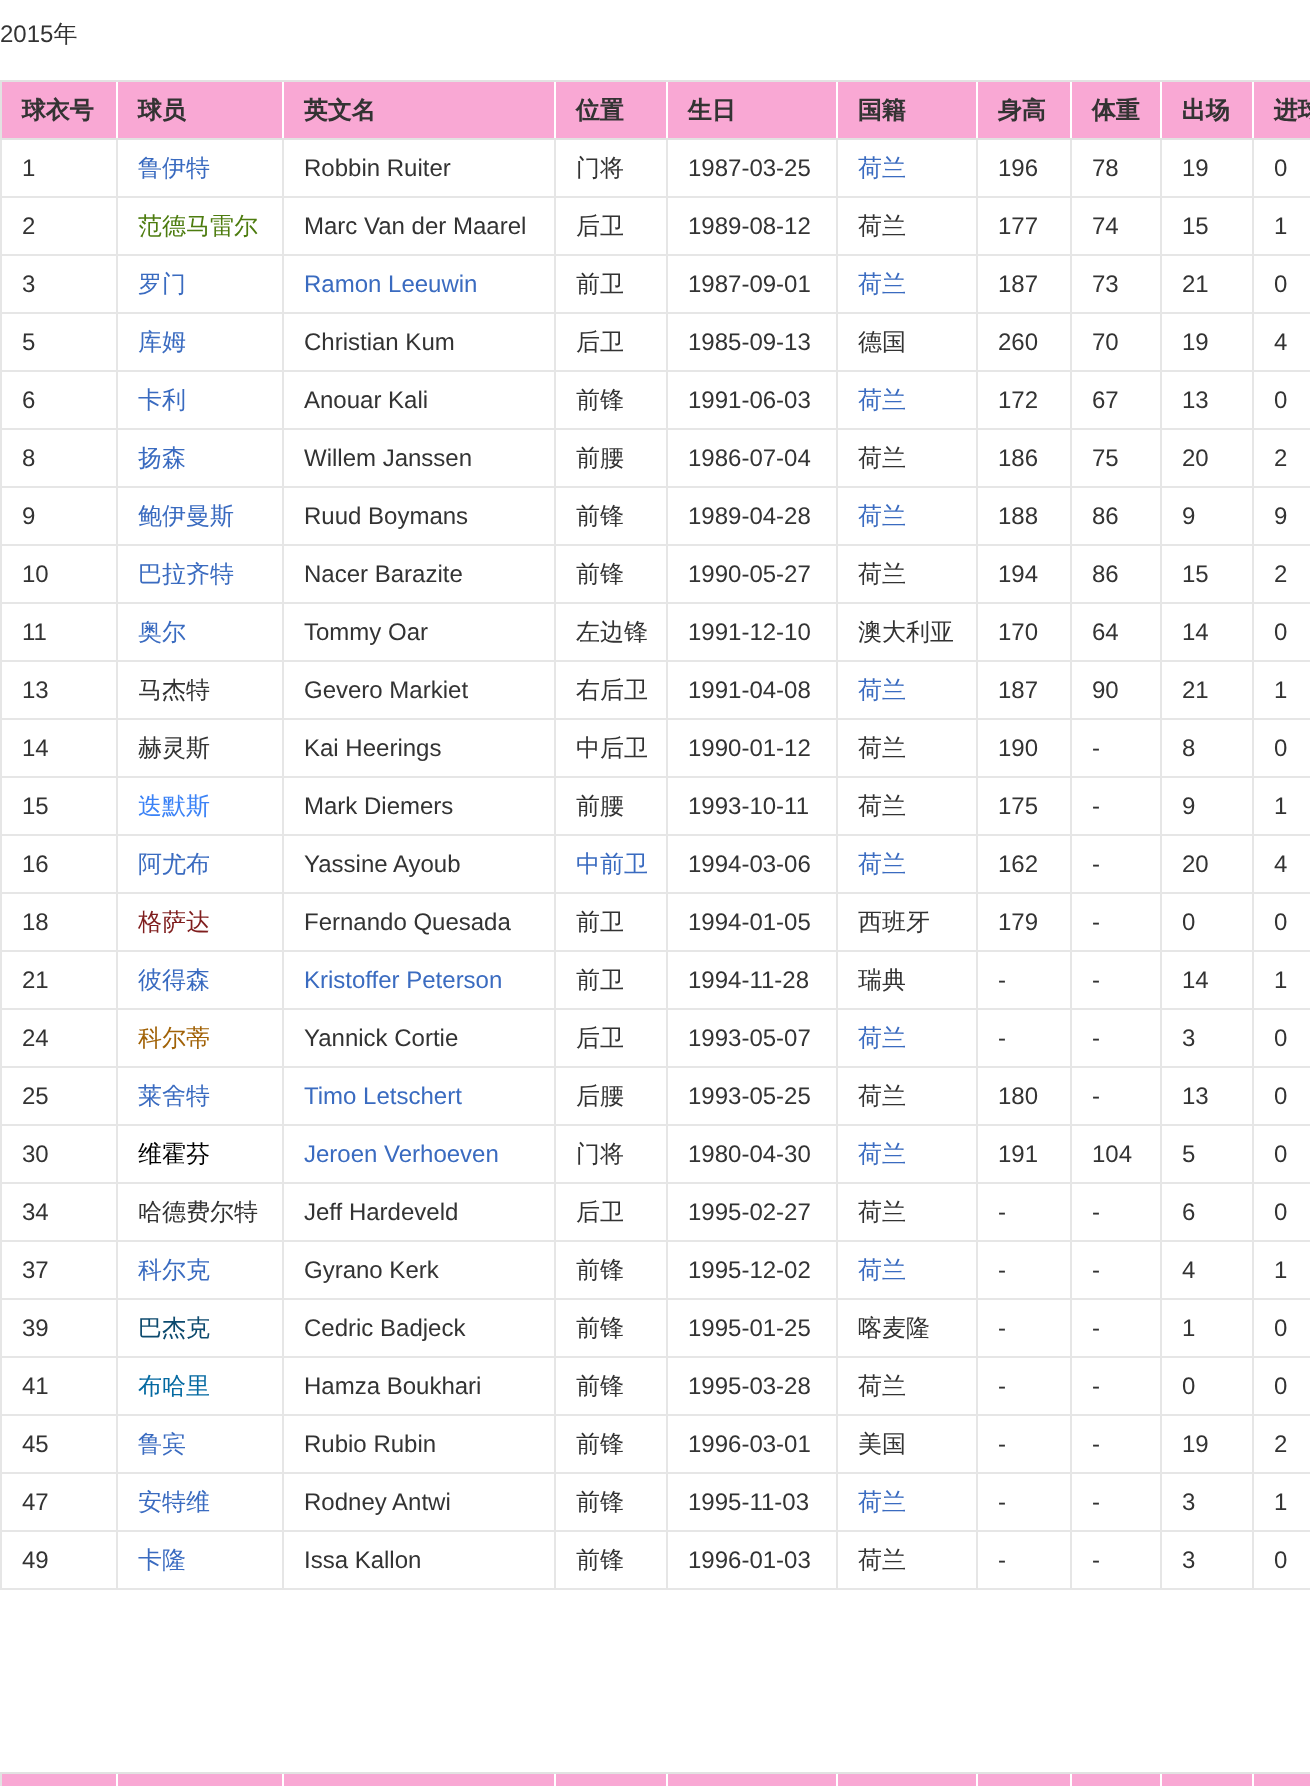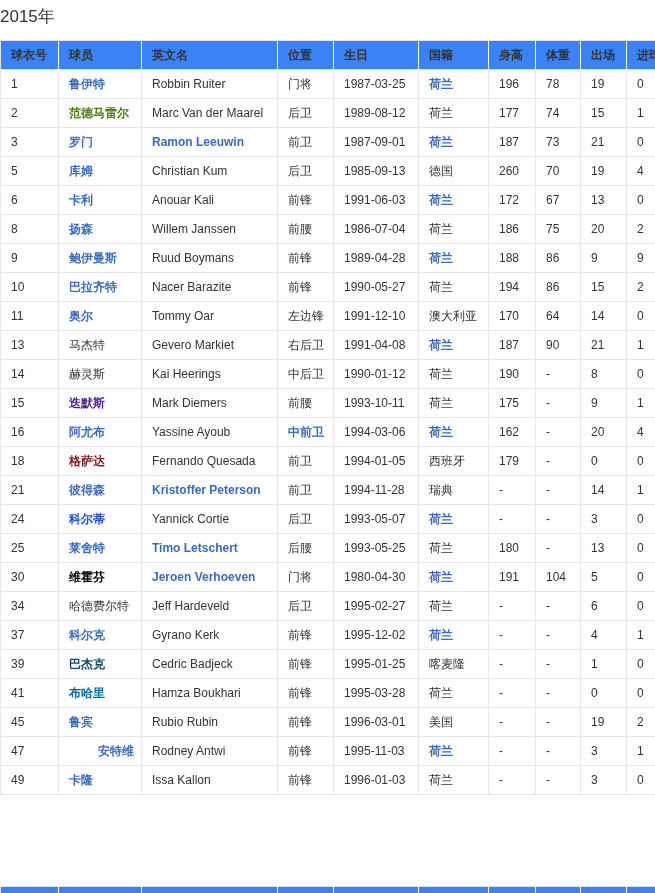--- a/index.html
+++ b/index.html
@@ -2,53 +2,53 @@
 <html><head>
 <meta charset="utf-8">
 <style>
   html,body{margin:0;padding:0;}
   body{
     width:655px;height:893px;overflow:hidden;background:#fff;
     font-family:"Liberation Sans","DejaVu Sans",sans-serif;
     color:#333;
   }
   .page-title{
-    font-size:17px;font-weight:400;color:#333;
+    font-size:12px;font-weight:400;color:#333;
     margin:7px 0 0 0;line-height:20px;
   }
   .tbl-clip{width:655px;overflow:hidden;margin-top:13px;}
   table.roster{
     width:700px;table-layout:fixed;border-collapse:collapse;
     font-size:12px;color:#333;
   }
   table.roster col.c0{width:58px}
   table.roster col.c1{width:83px}
   table.roster col.c2{width:136px}
   table.roster col.c3{width:56px}
   table.roster col.c4{width:85px}
   table.roster col.c5{width:70px}
   table.roster col.c6{width:47px}
   table.roster col.c7{width:45px}
   table.roster col.c8{width:46px}
   table.roster col.c9{width:74px}
   table.roster th{
-    background:#3b82f6;font-weight:bold;text-align:left;
+    background:#f9a8d4;font-weight:bold;text-align:left;
     height:29px;padding:0 4px 0 10px;
     border-top:1px solid #e2e2e2;border-bottom:1px solid #e2e2e2;
     border-left:1px solid #fff;
     box-sizing:border-box;white-space:nowrap;overflow:hidden;
   }
   table.roster th:first-child{border-left:1px solid #e2e2e2;}
   table.roster td{
     height:29px;padding:0 4px 0 10px;
     border-bottom:1px solid #e6e6e6;border-left:1px solid #e6e6e6;
     box-sizing:border-box;white-space:nowrap;overflow:hidden;
     background:#fff;
   }
-  a.lnk{text-decoration:none;cursor:pointer;font-weight:bold;}
+  a.lnk{text-decoration:none;cursor:pointer;}
   .gap{height:91px;}
   .next-tbl-clip{width:655px;height:8px;overflow:hidden;}
 </style>
 </head>
 <body>
 
 <div class="page-title">2015年</div>
 
 <div class="tbl-clip">
   <table class="roster">
@@ -206,21 +206,21 @@
           <td>中后卫</td>
           <td>1990-01-12</td>
           <td>荷兰</td>
           <td>190</td>
           <td>-</td>
           <td>8</td>
           <td>0</td>
         </tr>
         <tr>
           <td>15</td>
-          <td><a class="lnk" style="color: #4c1d95;">迭默斯</a></td>
+          <td><a class="lnk" style="color: #3b82f6;">迭默斯</a></td>
           <td>Mark Diemers</td>
           <td>前腰</td>
           <td>1993-10-11</td>
           <td>荷兰</td>
           <td>175</td>
           <td>-</td>
           <td>9</td>
           <td>1</td>
         </tr>
         <tr>
@@ -254,21 +254,21 @@
           <td>前卫</td>
           <td>1994-11-28</td>
           <td>瑞典</td>
           <td>-</td>
           <td>-</td>
           <td>14</td>
           <td>1</td>
         </tr>
         <tr>
           <td>24</td>
-          <td><a class="lnk" style="color: #1d4ed8;">科尔蒂</a></td>
+          <td><a class="lnk" style="color: #a16207;">科尔蒂</a></td>
           <td>Yannick Cortie</td>
           <td>后卫</td>
           <td>1993-05-07</td>
           <td><a class="lnk" style="color: rgb(58, 107, 192);">荷兰</a></td>
           <td>-</td>
           <td>-</td>
           <td>3</td>
           <td>0</td>
         </tr>
         <tr>
@@ -350,21 +350,21 @@
           <td>前锋</td>
           <td>1996-03-01</td>
           <td>美国</td>
           <td>-</td>
           <td>-</td>
           <td>19</td>
           <td>2</td>
         </tr>
         <tr>
           <td>47</td>
-          <td><a class="lnk" style="color: rgb(58, 107, 192); margin-left: 29px;">安特维</a></td>
+          <td><a class="lnk" style="color: rgb(58, 107, 192);">安特维</a></td>
           <td>Rodney Antwi</td>
           <td>前锋</td>
           <td>1995-11-03</td>
           <td><a class="lnk" style="color: rgb(58, 107, 192);">荷兰</a></td>
           <td>-</td>
           <td>-</td>
           <td>3</td>
           <td>1</td>
         </tr>
         <tr>

